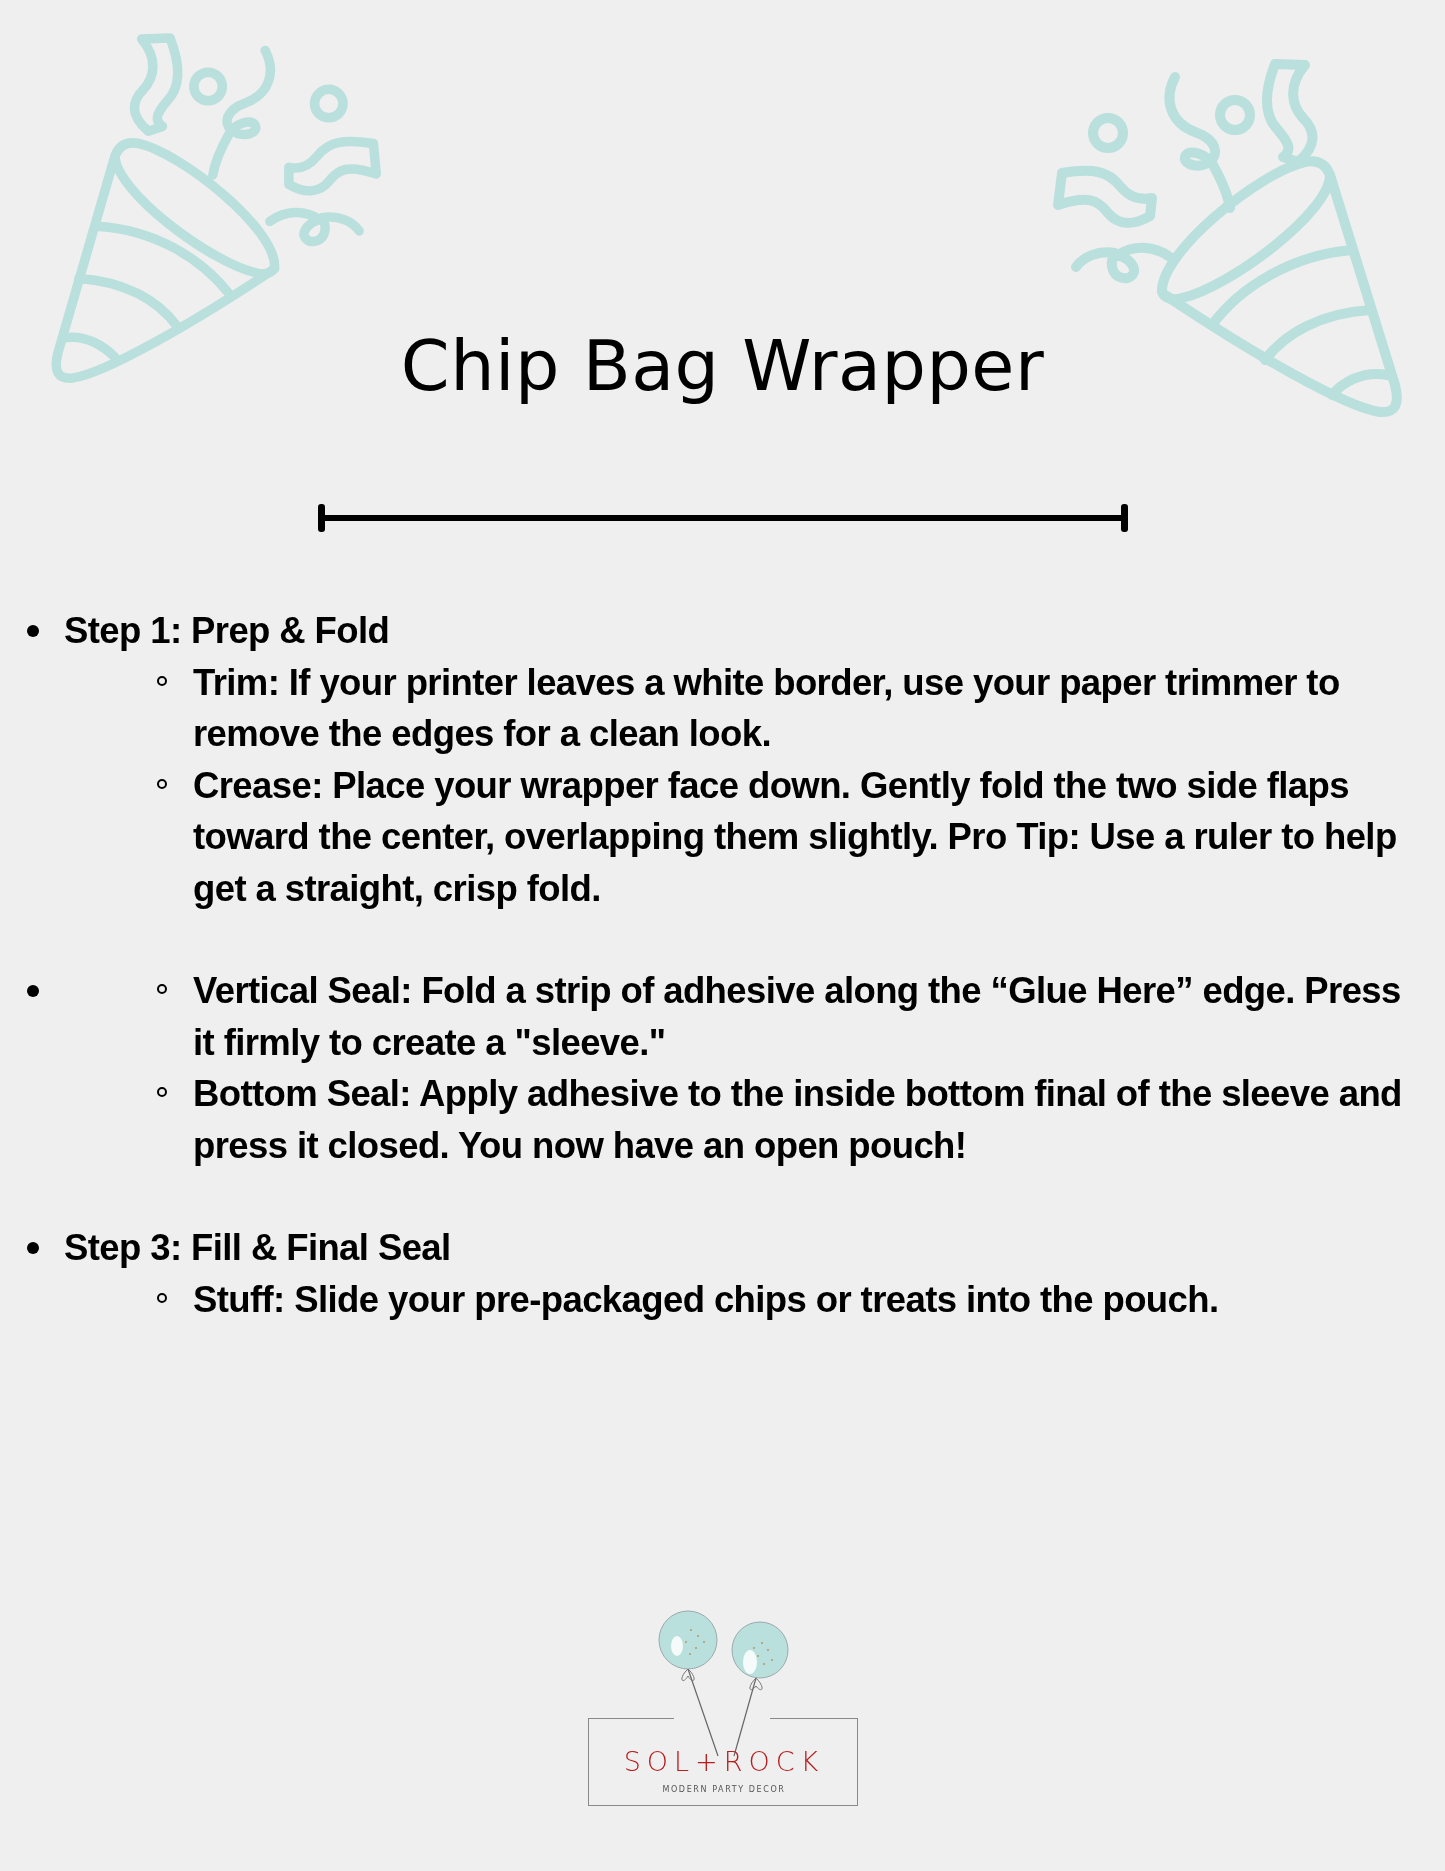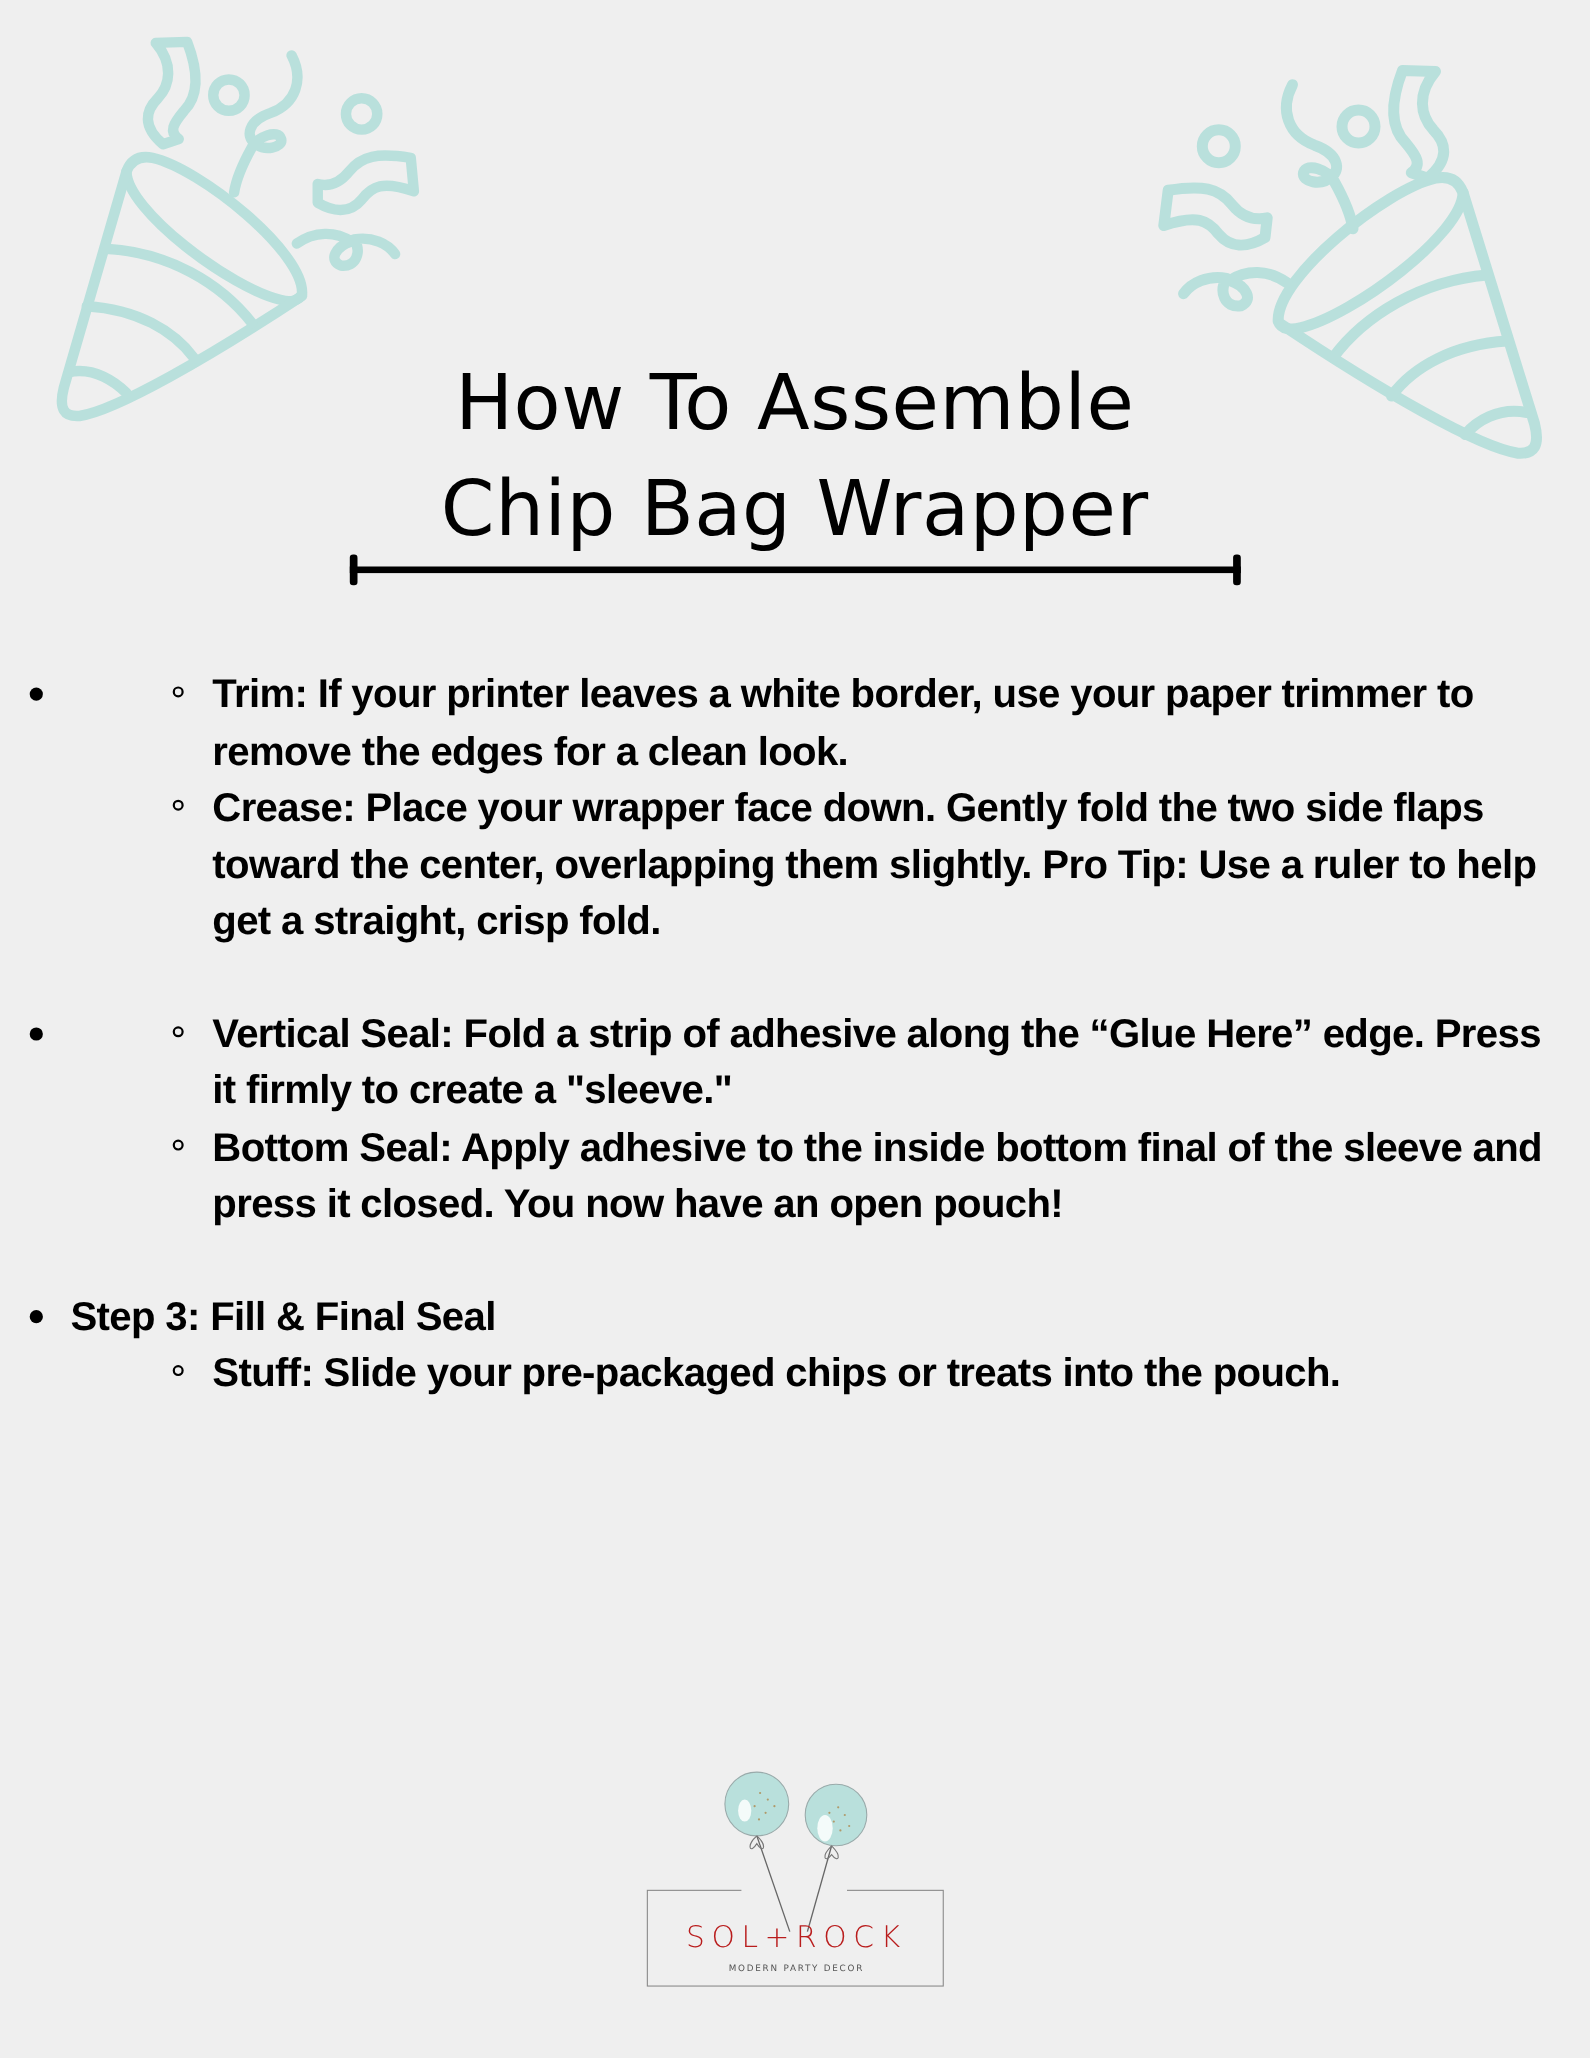--- a/index.html
+++ b/index.html
@@ -106,32 +106,32 @@
       <circle cx="205" cy="90" r="15"></circle>
       <circle cx="332" cy="108" r="15"></circle>
       <path d="M265 52 C277 75 269 98 245 107 C222 115 222 130 229 135 C239 145 257 140 255 132 C252 122 232 130 227 140 C217 158 212 170 210 183"></path>
       <path d="M288 173 L290 191 C307 201 322 200 332 188 C342 175 352 170 382 180 L378 148 C347 143 332 146 320 161 C312 171 302 176 288 173 Z"></path>
       <path d="M270 232 C287 220 307 220 322 230 C307 235 300 248 312 253 C327 255 332 240 325 228 C342 225 357 232 364 242"></path>
     </g>
   </svg>
 </div>
 
 <div class="title">
-  <div>How To Assemble</div>
   <div>Chip Bag Wrapper</div>
 </div>
 <div class="title-rule">
   <div class="bar"></div>
   <div class="cap l" style="top:-4px;"></div>
   <div class="cap r" style="top:-4px;"></div>
 </div>
 
 <div class="steps">
   <div class="step">
     <span class="step-bullet"></span>
+    <span class="step-title">Step 1: Prep &amp; Fold</span>
     <div class="sub">
       <span class="sub-bullet"></span>
       <span>Trim: If your printer leaves a white border, use your paper trimmer to remove the edges for a clean look.</span>
     </div>
     <div class="sub">
       <span class="sub-bullet"></span>
       <span>Crease: Place your wrapper face down. Gently fold the two side flaps toward the center, overlapping them slightly. Pro Tip: Use a ruler to help get a straight, crisp fold.</span>
     </div>
   </div>
 

